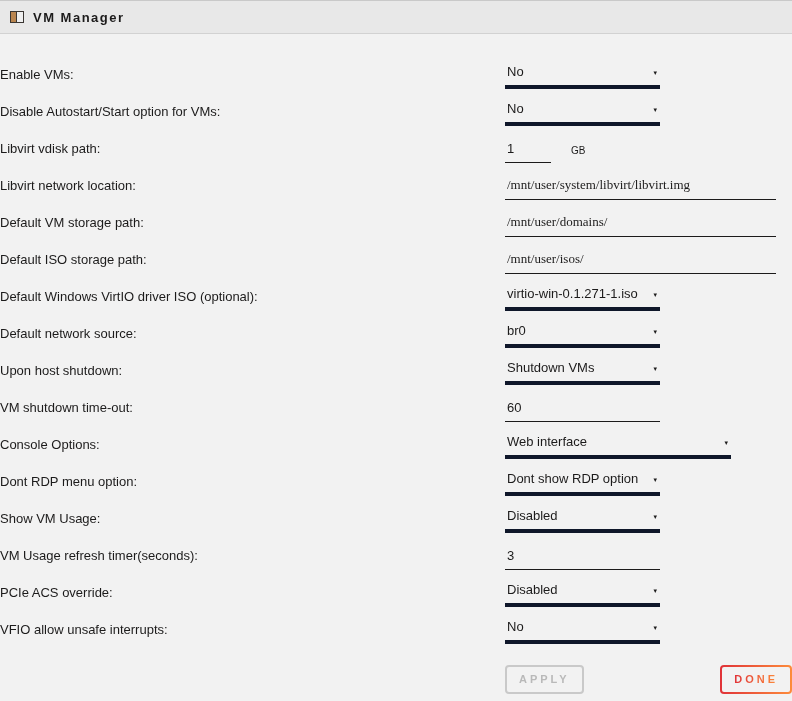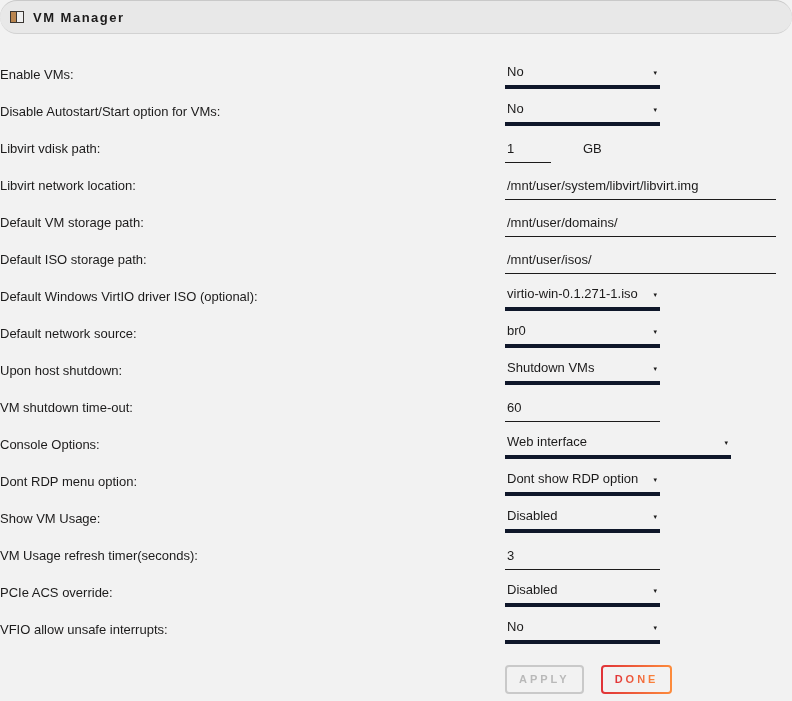--- a/index.html
+++ b/index.html
@@ -12,21 +12,20 @@
   }
   
   .titlebar {
     height:34px;
     background:#e8e8e8;
     border-top:1px solid #c9c9c9;
     border-bottom:1px solid #d2d2d2;
     display:flex;
     align-items:center;
     padding-left:10px;
-    border-radius:17px;
   }
   .win-icon {
     width:14px; height:12px;
     border:1px solid #3a3632;
     display:inline-block;
     background:linear-gradient(90deg,#b9854f 0 42%,#3a3632 42% 50%,#efefef 50% 100%);
     margin-right:9px;
   }
   .page-title {
     font-size:13px;
@@ -70,32 +69,33 @@
     border-bottom:1px solid #1c1b1b;
     background:transparent;
     font-family:"Liberation Sans", sans-serif;
     font-size:13px;
     color:#1c1b1b;
     padding:0 2px 6px 2px;
     outline:none;
   }
   .w-narrow  { width:46px; }
   .w-std     { width:155px; }
-  .w-wide    { width:271px; }
+  .w-wide    { width:271px;font-family:Liberation Serif, serif; }
   .w-xwide   { width:226px; }
   .suffix {
-    font-size:13px;
-    margin-left:32px;
+    font-size:10px;
+    margin-left:20px;
     padding-bottom:7px;
   }
   
   .btnrow {
     margin:21px 0 0 505px;
     display:flex;
     gap:17px;
+    justify-content:space-between;
   }
   .btn {
     font-family:"Liberation Sans", sans-serif;
     font-size:11px;
     font-weight:bold;
     letter-spacing:3px;
     line-height:11px;
     padding:7px 12px;
     border-radius:4px;
     cursor:pointer;

